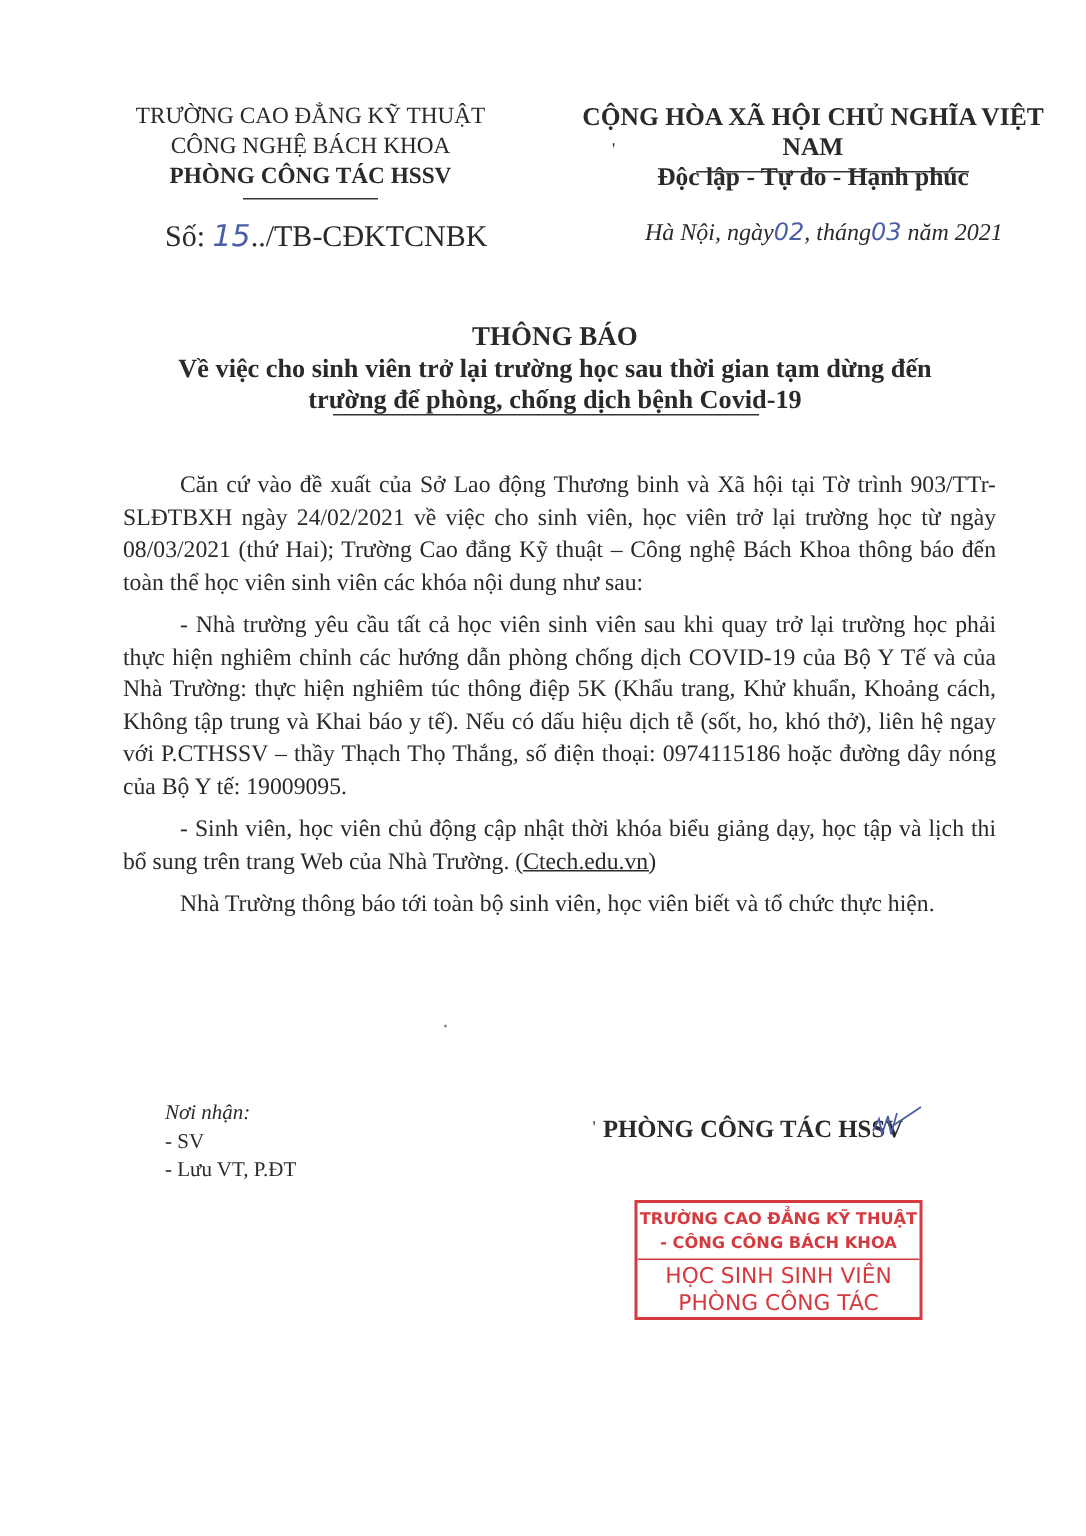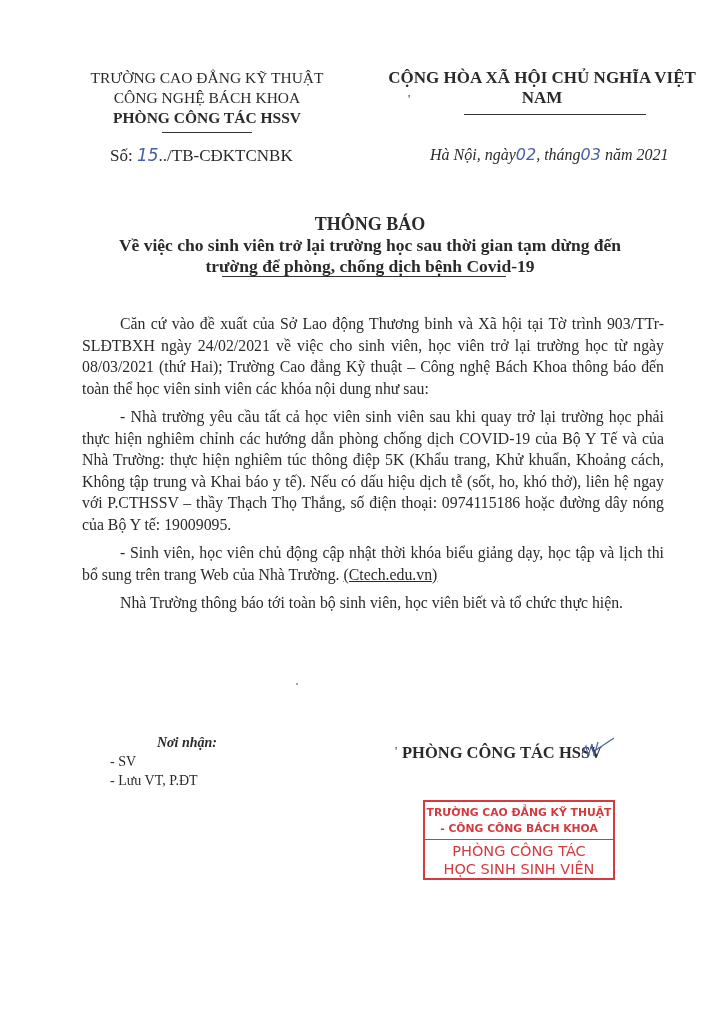--- a/index.html
+++ b/index.html
@@ -6,49 +6,50 @@
   body { width:724px; height:1024px; position:relative; overflow:hidden;
          font-family:"Liberation Serif","DejaVu Serif",serif; color:#2a2a2a; }
   .abs { position:absolute; }
   .center { text-align:center; }
   .hdr-left { left:62px; width:290px; top:68px; font-size:15.5px; line-height:20px; }
   .hdr-left .bold { font-weight:bold; }
   .hdr-right { left:372px; width:340px; top:68px; font-size:17px; line-height:20px; font-weight:bold; }
   .rule { position:absolute; height:1px; background:#333; }
   .hand { color:#4a5fa8; font-style:italic; font-family:"DejaVu Sans",sans-serif; }
   .tick { font-weight:normal; font-size:12px; }
-  .so { left:110px; top:145px; font-size:17px; }
+  .so { left:110px; top:145px; font-size:20px; }
   .date { left:430px; top:145px; font-size:16px; font-style:italic; }
   .title { left:60px; width:620px; top:202px; font-size:17.5px; font-weight:bold; line-height:21px; }
   .title .t1 { font-size:18px;margin-top:12px; }
   .body { left:82px; width:582px; top:313px; font-size:15.8px; line-height:21.5px; text-align:justify; }
   .body p { margin:0 0 7px 0; text-indent:38px; }
   .body p.last { margin-top:5px;font-family:Liberation Serif, serif; }
   .link { text-decoration:underline; }
   .recv { left:110px; top:733px; font-size:14px; line-height:19px; }
-  .recv .lbl { font-weight:bold; font-style:italic;margin-left:47px; }
+  .recv .lbl { font-weight:normal; font-style:italic; }
   .sign { left:402px; top:743px; font-size:16.5px; font-weight:bold; }
   .stamp { left:423px; top:800px; width:192px; height:80px; border:2px solid #d43a3f; color:#d43a3f;
            font-family:"DejaVu Sans","Liberation Sans",sans-serif; text-align:center; box-sizing:border-box; }
   .stamp .top { height:38px; border-bottom:1.5px solid #d43a3f; font-size:10.8px; font-weight:bold; line-height:16px; padding-top:3px; box-sizing:border-box; }
   .stamp .bot { font-size:14.5px; line-height:18px; padding-top:2px; }
   .dot { width:2px; height:2px; background:#888; border-radius:1px; }
 </style>
 </head>
 <body>
 
 <div class="abs hdr-left center">
   <div>TRƯỜNG CAO ĐẲNG KỸ THUẬT</div>
   <div>CÔNG NGHỆ BÁCH KHOA</div>
   <div class="bold">PHÒNG CÔNG TÁC HSSV</div>
 </div>
 <div class="rule" style="left:162px; top:132px; width:90px;"></div>
 
 <div class="abs hdr-right center">
   <div>CỘNG HÒA XÃ HỘI CHỦ NGHĨA VIỆT NAM</div>
+  <div>Độc lập - Tự do - Hạnh phúc</div>
 </div>
 <div class="abs tick" style="left:408px; top:92px;">'</div>
 <div class="rule" style="left:464px; top:114px; width:182px;"></div>
 
 <div class="abs so">
   <span>Số: </span><span class="hand">15</span><span>../TB-CĐKTCNBK</span>
 </div>
 
 <div class="abs date">
   <span>Hà Nội, ngày</span><span class="hand">02</span><span>, tháng</span><span class="hand">03</span><span> năm 2021</span>
@@ -80,16 +81,16 @@
 <svg class="abs" style="left:580px; top:736px;" width="36" height="26">
   <path d="M2 18 L6 10 L8 20 L12 8 L14 20 L18 6 M16 14 L34 2" stroke="#4a5fa8" stroke-width="1.2" fill="none"></path>
 </svg>
 
 <div class="abs stamp">
   <div class="top">
     <div>TRƯỜNG CAO ĐẲNG KỸ THUẬT</div>
     <div>- CÔNG CÔNG BÁCH KHOA</div>
   </div>
   <div class="bot">
+    <div>HỌC SINH SINH VIÊN</div>
     <div>PHÒNG CÔNG TÁC</div>
-    <div>HỌC SINH SINH VIÊN</div>
   </div>
 </div>
 
 </body></html>

